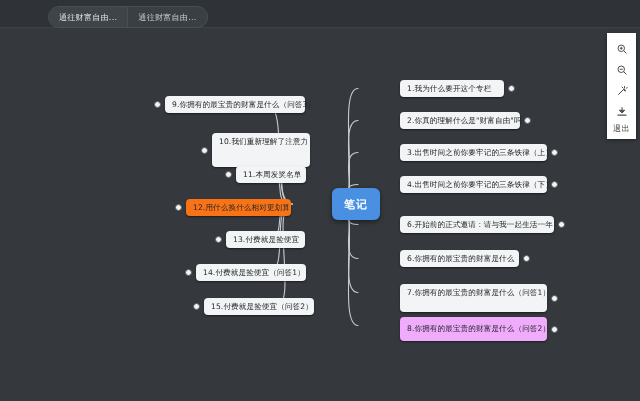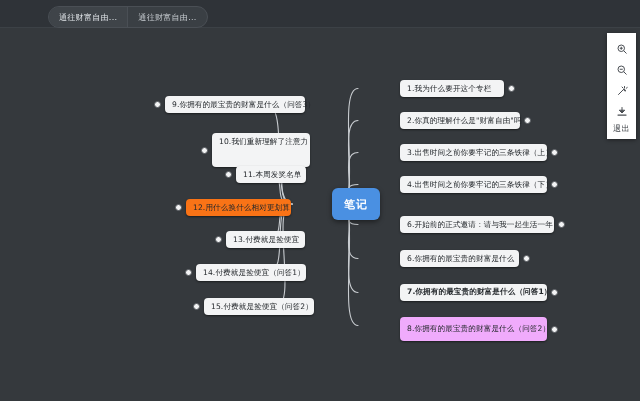--- a/index.html
+++ b/index.html
@@ -213,21 +213,21 @@
           <span class="handle right"></span>
         </div>
         <div class="node" style="left: 360px; top: 188px; width: 154px; height: 17px; display: flex; align-items: center; background: rgb(243, 244, 245); color: rgb(36, 40, 44);">
           <span>6.开始前的正式邀请：请与我一起生活一年</span>
           <span class="handle right"></span>
         </div>
         <div class="node" style="left: 360px; top: 222px; width: 119px; height: 17px; display: flex; align-items: center; background: rgb(243, 244, 245); color: rgb(36, 40, 44);">
           <span>6.你拥有的最宝贵的财富是什么</span>
           <span class="handle right"></span>
         </div>
-        <div class="node" style="left: 360px; top: 256px; width: 147px; height: 17px; display: flex; align-items: flex-end; background: rgb(243, 244, 245); color: rgb(36, 40, 44); font-weight: bold;">
+        <div class="node" style="left: 360px; top: 256px; width: 147px; height: 28px; display: flex; align-items: flex-start; background: rgb(243, 244, 245); color: rgb(36, 40, 44);">
           <span>7.你拥有的最宝贵的财富是什么（问答1）</span>
           <span class="handle right"></span>
         </div>
         <div class="node" style="left: 360px; top: 289px; width: 147px; height: 24px; display: flex; align-items: center; background: #f0abfc; color: rgb(36, 40, 44);">
           <span>8.你拥有的最宝贵的财富是什么（问答2）</span>
           <span class="handle right"></span>
         </div>
         <div class="node" style="left: 125px; top: 68px; width: 140px; height: 17px; display: flex; align-items: center; background: rgb(243, 244, 245); color: rgb(36, 40, 44);">
           <span>9.你拥有的最宝贵的财富是什么（问答3）</span>
           <span class="handle left"></span>

